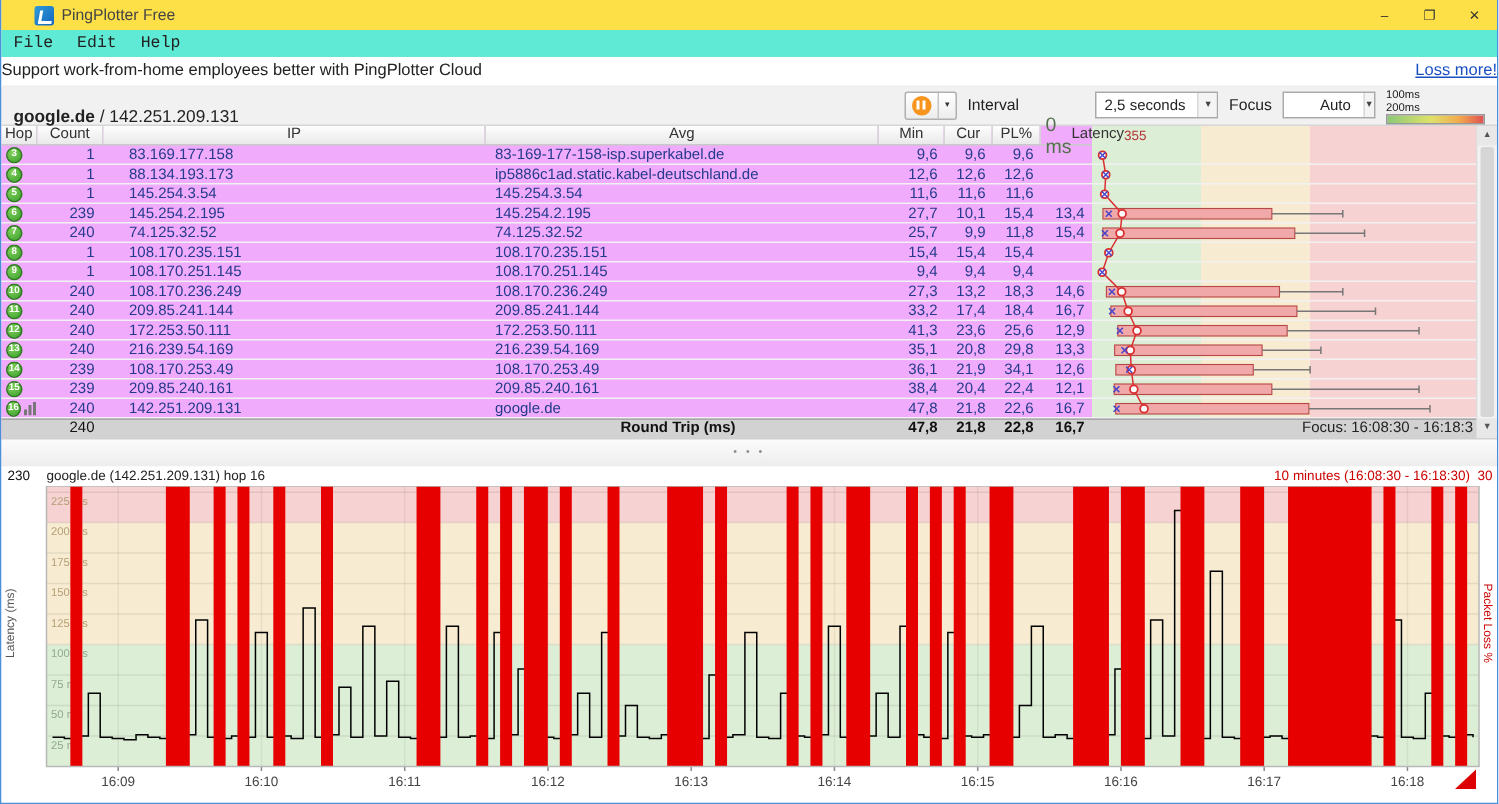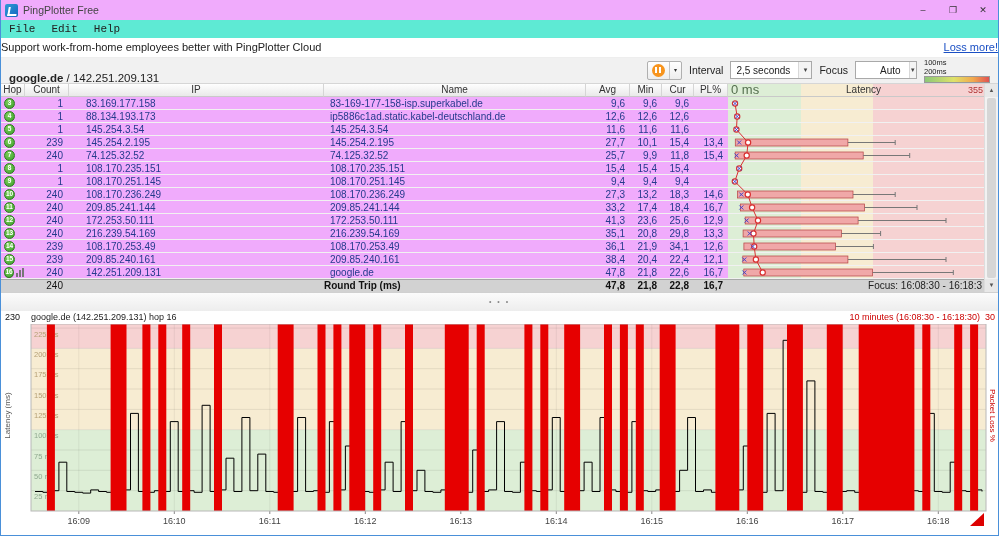--- a/index.html
+++ b/index.html
@@ -1,21 +1,21 @@
 <!DOCTYPE html>
 <html><head>
 <meta charset="utf-8">
 <style>
   * { box-sizing: border-box; margin: 0; padding: 0; }
   html,body { width: 999px; height: 536px; }
   body { font-family: "Liberation Sans", sans-serif; background: #fff; overflow: hidden; }
   #app { width: 999px; height: 536px; border: 1px solid #4a90d9; border-top: none; display: flex; flex-direction: column; background: #fff; }
 
   
-  .titlebar { height: 20px; display: flex; align-items: center; padding-left: 4px; background: #f0abfc; justify-content: flex-end; }
+  .titlebar { height: 20px; display: flex; align-items: center; padding-left: 22px; background: #fde047; justify-content: flex-end; }
   .appicon { width: 13px; height: 13px; border-radius: 2px; background: linear-gradient(135deg,#2e9bd6,#1565c0); margin-right: 5px; position: relative; }
   .appicon:after { content:""; position:absolute; left:3px; top:3px; width:7px; height:7px; border-left:2px solid #fff; border-bottom:2px solid #fff; transform: skewX(-10deg); }
   .wtitle { font-size: 10.5px; color: #444; }
   .wc { margin-left: auto; display: flex; }
   .wc span { width: 30px; text-align: center; font-size: 9px; color: #333; line-height: 20px; cursor: default; }
 
   
   .menubar { height: 18px; display: flex; align-items: center; background: #5eead4; font-family: Liberation Mono, monospace; }
   .menu-item { font-size: 11px; color: #222; padding: 0 8px; line-height: 18px; }
 
@@ -30,21 +30,21 @@
   .tb-right { margin-left: auto; display: flex; align-items: center; gap: 7px; padding-right: 8px; }
   .tb-label { font-size: 10.5px; color: #222; }
   .pause { height: 19px; border: 1px solid #b0b0b0; border-radius: 2px; background: linear-gradient(#ffffff,#ededed); display: flex; align-items: center; }
   .pp-ico { width: 21px; display: flex; justify-content: center; align-items: center; }
   .pp-circle { width: 13px; height: 13px; border-radius: 50%; background: #f7941d; display: flex; align-items: center; justify-content: center; gap: 2px; }
   .pp-circle i { display: block; width: 2px; height: 6px; background: #fff; }
   .pp-arr { width: 12px; border-left: 1px solid #c5c5c5; font-size: 6px; text-align: center; color: #333; line-height: 17px; }
   .select { height: 18px; border: 1px solid #a9a9a9; background: #fff; display: flex; align-items: center; font-size: 10px; color: #222; padding-left: 5px; }
   .select .val { padding-right: 8px; }
   .select .arr { font-size: 7px; color: #444; border-left: 1px solid #d8d8d8; width: 13px; text-align: center; height: 100%; line-height: 16px; background: #f4f4f4; }
-  .sel-interval { width: 82px; } .sel-interval .val { flex: 1; }
+  .sel-interval { width: 82px; margin-left: 44px; } .sel-interval .val { flex: 1; }
   .sel-focus { width: 62px; padding-left: 24px; } .sel-focus .val { flex: 1; }
   .legend { width: 66px; }
   .legend-labels { display: flex; justify-content: space-between; font-size: 7.5px; color: #222; line-height: 9px; flex-direction: column; }
   .legend-bar { height: 7px; border: 1px solid #999; background: linear-gradient(to right,#8cc878,#dfe26a 45%,#f2a94e 75%,#e05252); }
 
   
   .table-wrap { position: relative; height: 208px; background: #f0abfc; }
   .zones { position: absolute; left: 727px; top: 0; width: 258px; height: 195px; z-index: 0; }
   .gridrow { display: grid; grid-template-columns: 24px 44px 255px 262px 44px 32px 32px 34px 258px; height: 13px; align-items: center; position: relative; z-index: 1; width: 985px; }
   .theadrow .th { height: 13px; font-size: 10px; color: #333; background: linear-gradient(#fefefe,#e9e9e9); border-bottom: 1px solid #c9c9c9; border-right: 1px solid #d5d5d5; display: flex; align-items: center; justify-content: center; }
@@ -59,21 +59,21 @@
   .graphind svg { display: block; }
   .cell.count { text-align: right; padding-right: 6px; }
   .cell.ip { padding-left: 17px; }
   .cell.name { padding-left: 6px; }
   .cell.num { text-align: right; padding-right: 5px; }
   .cell.latc { height: 13px; }
   .lat-overlay { position: absolute; left: 727px; top: 13px; width: 258px; height: 182px; z-index: 2; pointer-events: none; }
   .rtband { position: absolute; left: 0; top: 195px; width: 985px; height: 13px; background: #d2d2d2; border-top: 1px solid #a8a8a8; z-index: 1; }
   .rtrow { height: 12px; }
   .rtrow .cell { font-size: 10px; color: #111; }
-  .rtrow .lbl { text-align: left; padding-right: 6px; font-weight: bold; }
+  .rtrow .lbl { text-align: center; padding-right: 6px; font-weight: bold; }
   .rtrow .num { font-weight: bold; }
   .rtrow .focus { text-align: right; padding-right: 4px; font-size: 10px; color: #222; }
   .vscroll { position: absolute; right: 0; top: 0; width: 14px; height: 208px; background: #f2f2f2; border-left: 1px solid #ddd; z-index: 3; display: flex; flex-direction: column; }
   .vscroll .sarr { height: 13px; font-size: 6px; color: #555; text-align: center; line-height: 13px; background: #e8e8e8; }
   .vscroll .sthumb { flex: 1; margin: 1px 2px; background: #d6d6d6; border-radius: 2px; }
 
   
   .splitter { height: 20px; background: linear-gradient(#fbfbfb,#ededed); border-top: 1px solid #d0d0d0; display: flex; align-items: center; justify-content: center; font-size: 7px; color: #8a8a8a; letter-spacing: 2px; cursor: row-resize; }
 
   
@@ -144,21 +144,20 @@
       </div>
     </div>
   </div>
 
   <div class="table-wrap">
     <div class="zones" style="background: linear-gradient(to right, rgb(221, 238, 214) 0px, rgb(221, 238, 214) 28.17%, rgb(247, 236, 210) 28.17%, rgb(247, 236, 210) 56.34%, rgb(246, 210, 210) 56.34%, rgb(246, 210, 210) 100%);"></div>
     <div class="gridrow theadrow">
         <div class="th">Hop</div>
         <div class="th">Count</div>
         <div class="th">IP</div>
-        <div class="th">Name</div>
         <div class="th">Avg</div>
         <div class="th">Min</div>
         <div class="th">Cur</div>
         <div class="th">PL%</div>
         <div class="th lat-th">
           <span class="l0">0 ms</span>
           <span class="lc">Latency</span>
           <span class="lr">355</span>
         </div>
       </div>

